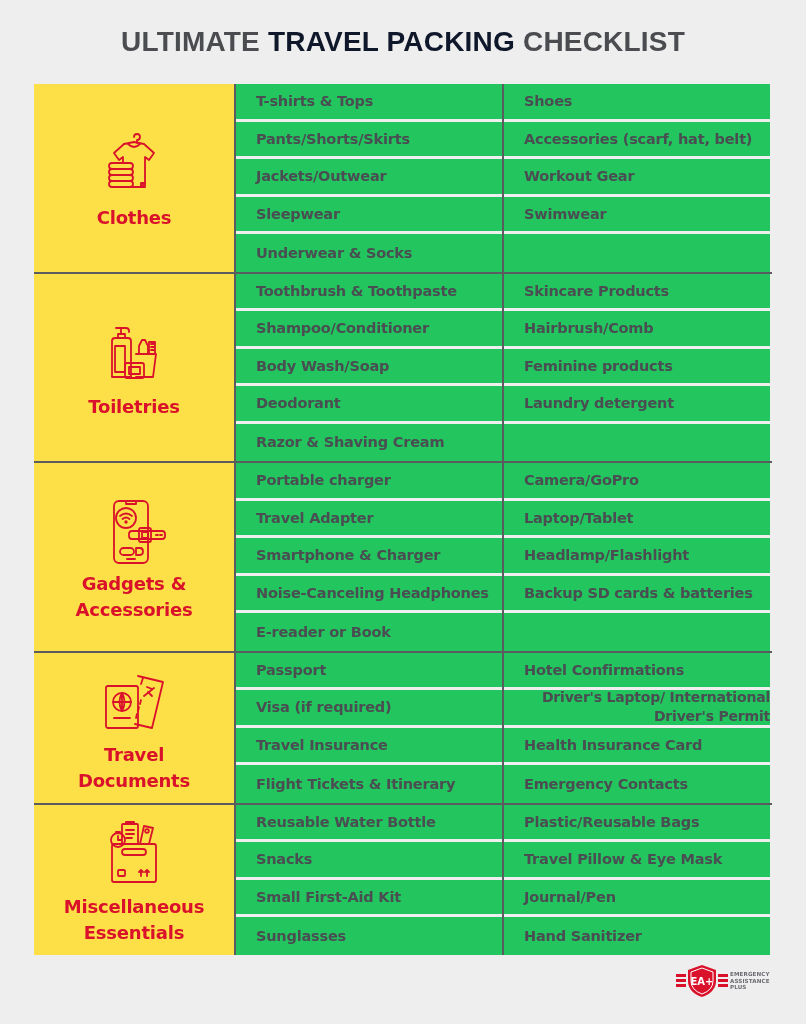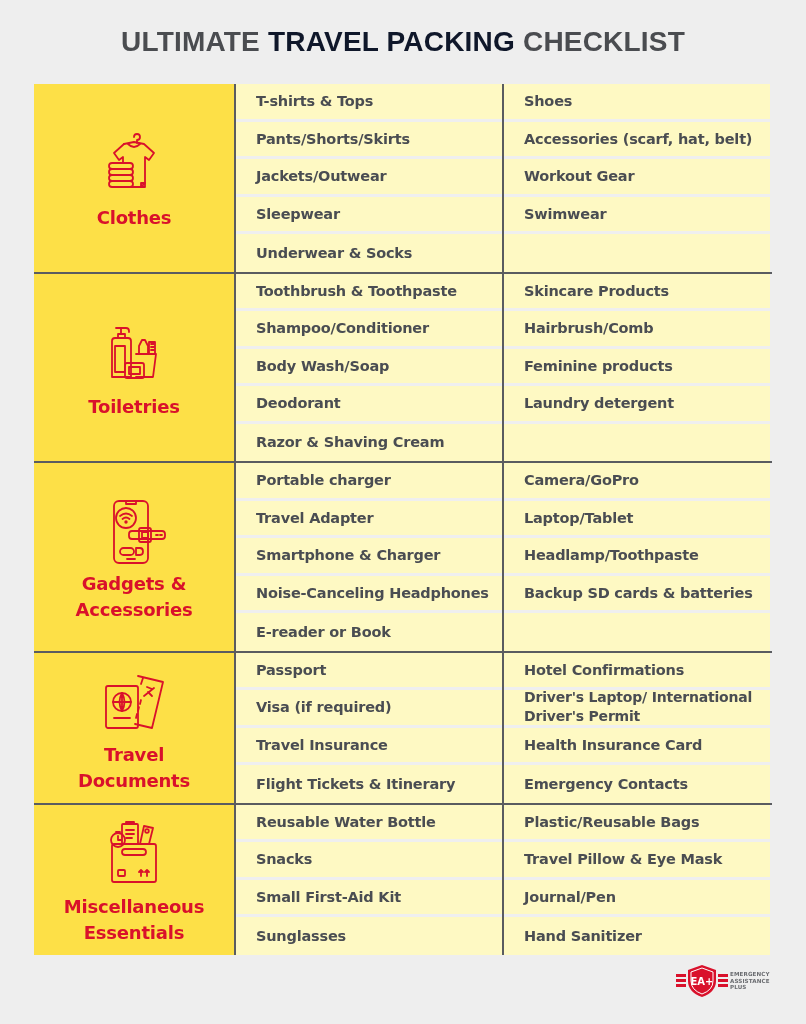--- a/index.html
+++ b/index.html
@@ -33,26 +33,27 @@
   .cat-label {
     color: #d9112b; font-weight: 700; font-size: 18px; line-height: 26px;
     text-align: center; font-family: "DejaVu Sans", sans-serif; letter-spacing: -0.2px;
   }
 
   .col { display: flex; flex-direction: column; }
   .col.mid { width: 268px; border-right: 2px solid #5a5c60; }
   .col.right { width: 266px; }
 
   .cell {
-    height: 37.5px; background: #fef9c3;
+    height: 37.5px; background: #22c55e;
     border-bottom: 3px solid #efefef;
     display: flex; align-items: center;
     padding-left: 20px; font-size: 14.5px; color: #4a4d52; font-weight: 600;
     font-family: "DejaVu Sans", sans-serif; letter-spacing: -0.2px;
     white-space: nowrap;
+    text-align: right;
   }
   .col.right .cell { }
   .cell:last-child { border-bottom: none; }
   .cell.two-line { line-height: 19px; white-space: normal; font-size: 14px; }
 
   .logo {
     position: absolute; left: 676px; top: 963px; width: 110px; height: 36px;
     display: flex; align-items: center;
   }
   .logo svg { width: 52px; height: 36px; }
@@ -162,21 +163,21 @@
     <div class="col mid">
       <div class="cell">Portable charger</div>
       <div class="cell">Travel Adapter</div>
       <div class="cell">Smartphone &amp; Charger</div>
       <div class="cell">Noise-Canceling Headphones</div>
       <div class="cell">E-reader or Book</div>
     </div>
     <div class="col right">
       <div class="cell">Camera/GoPro</div>
       <div class="cell">Laptop/Tablet</div>
-      <div class="cell">Headlamp/Toothpaste</div>
+      <div class="cell">Headlamp/Flashlight</div>
       <div class="cell">Backup SD cards &amp; batteries</div>
       <div class="cell"></div>
     </div>
   </div>
 
   <div class="section">
     <div class="category">
       <div class="cat-icon">
         <svg viewBox="0 0 72 72" fill="none" stroke="#d9112b" stroke-width="1.8" stroke-linejoin="round" stroke-linecap="round">
           <path d="M40 10 l25 6 l-11 46 l-17 -4"></path>

